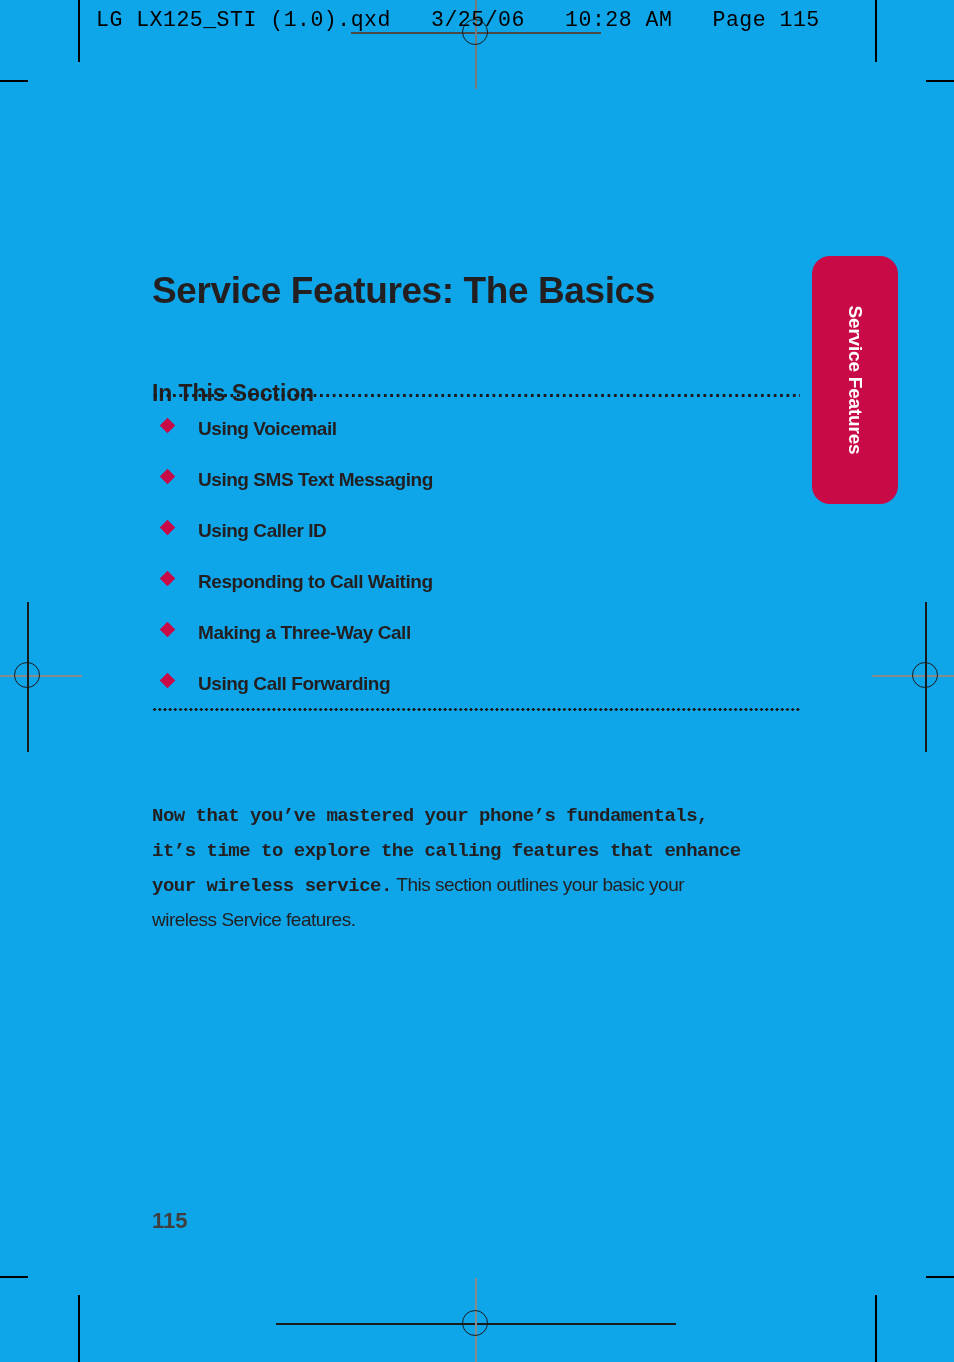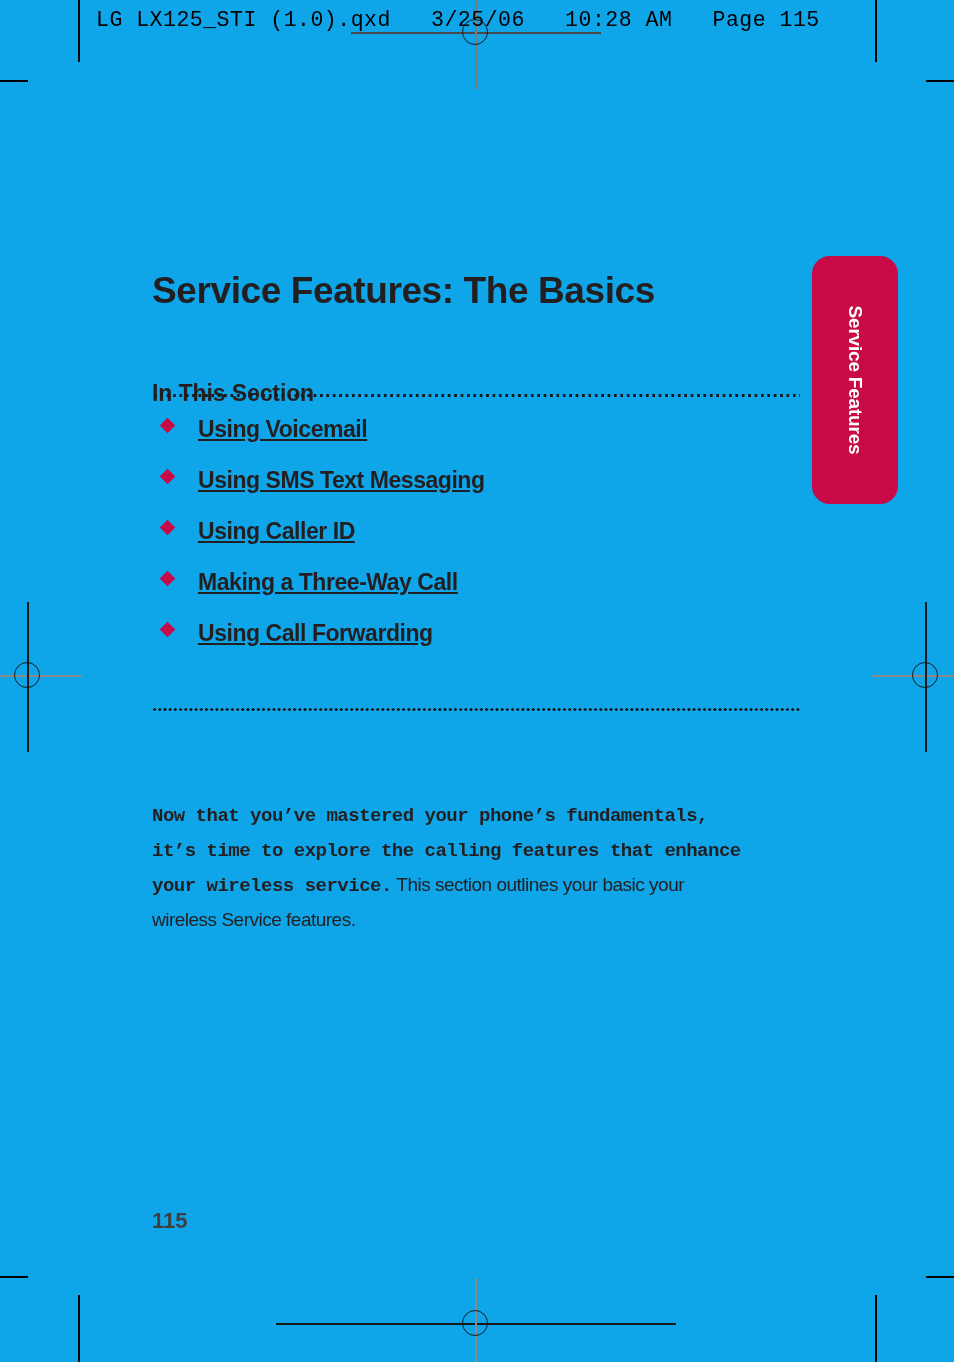--- a/index.html
+++ b/index.html
@@ -148,26 +148,25 @@
     top: 416px;
     width: 648px;
     list-style: none;
     margin: 0;
     padding: 0;
   }
   .bullet-item {
     position: relative;
     height: 51px;
     padding-left: 46px;
-    font-size: 23px;
+    font-size: 19px;
     font-weight: bold;
     letter-spacing: -0.45px;
     color: #231f20;
     line-height: 26px;
-    text-decoration: underline;
   }
   .bullet-diamond {
     position: absolute;
     left: 10px;
     top: 4px;
     width: 11px;
     height: 11px;
     background: #c80a47;
     transform: rotate(45deg);
   }
@@ -284,20 +283,24 @@
     <li class="bullet-item">
       <span class="bullet-diamond"></span>
       <span>Using SMS Text Messaging</span>
     </li>
     <li class="bullet-item">
       <span class="bullet-diamond"></span>
       <span>Using Caller ID</span>
     </li>
     <li class="bullet-item">
       <span class="bullet-diamond"></span>
+      <span>Responding to Call Waiting</span>
+    </li>
+    <li class="bullet-item">
+      <span class="bullet-diamond"></span>
       <span>Making a Three-Way Call</span>
     </li>
     <li class="bullet-item">
       <span class="bullet-diamond"></span>
       <span>Using Call Forwarding</span>
     </li>
   </ul>
 
   <div class="rule rule-bottom"></div>
 

